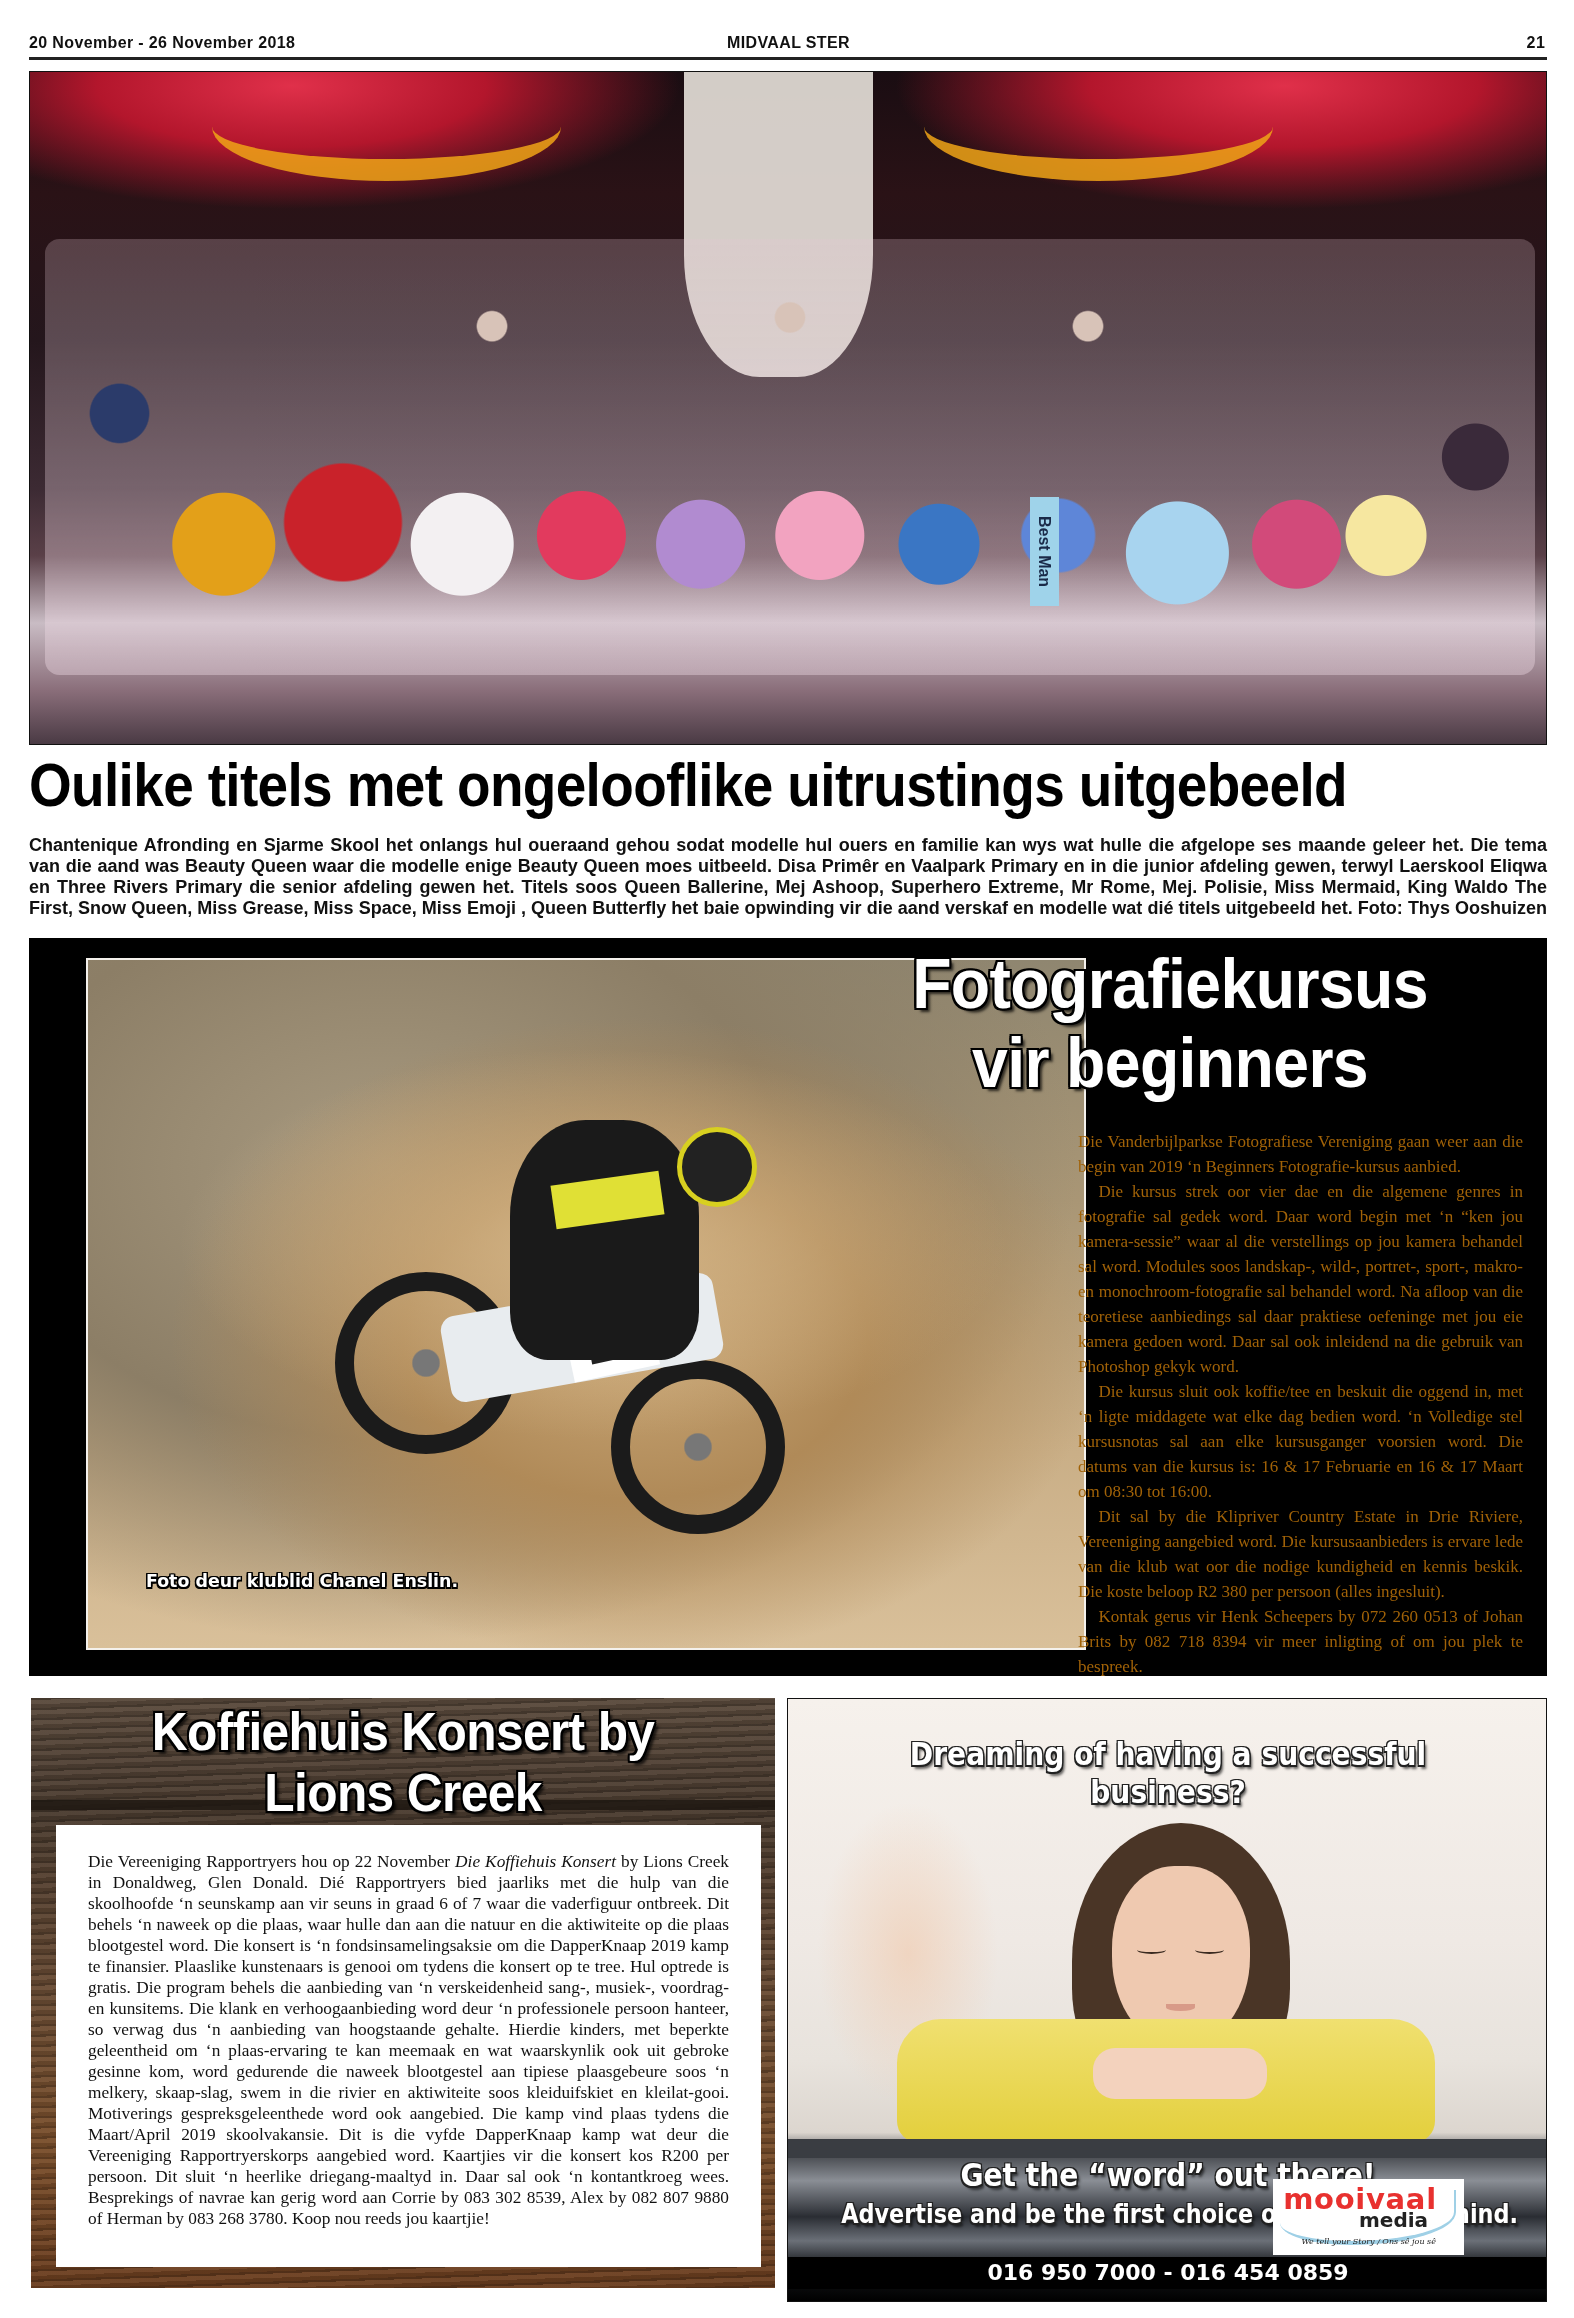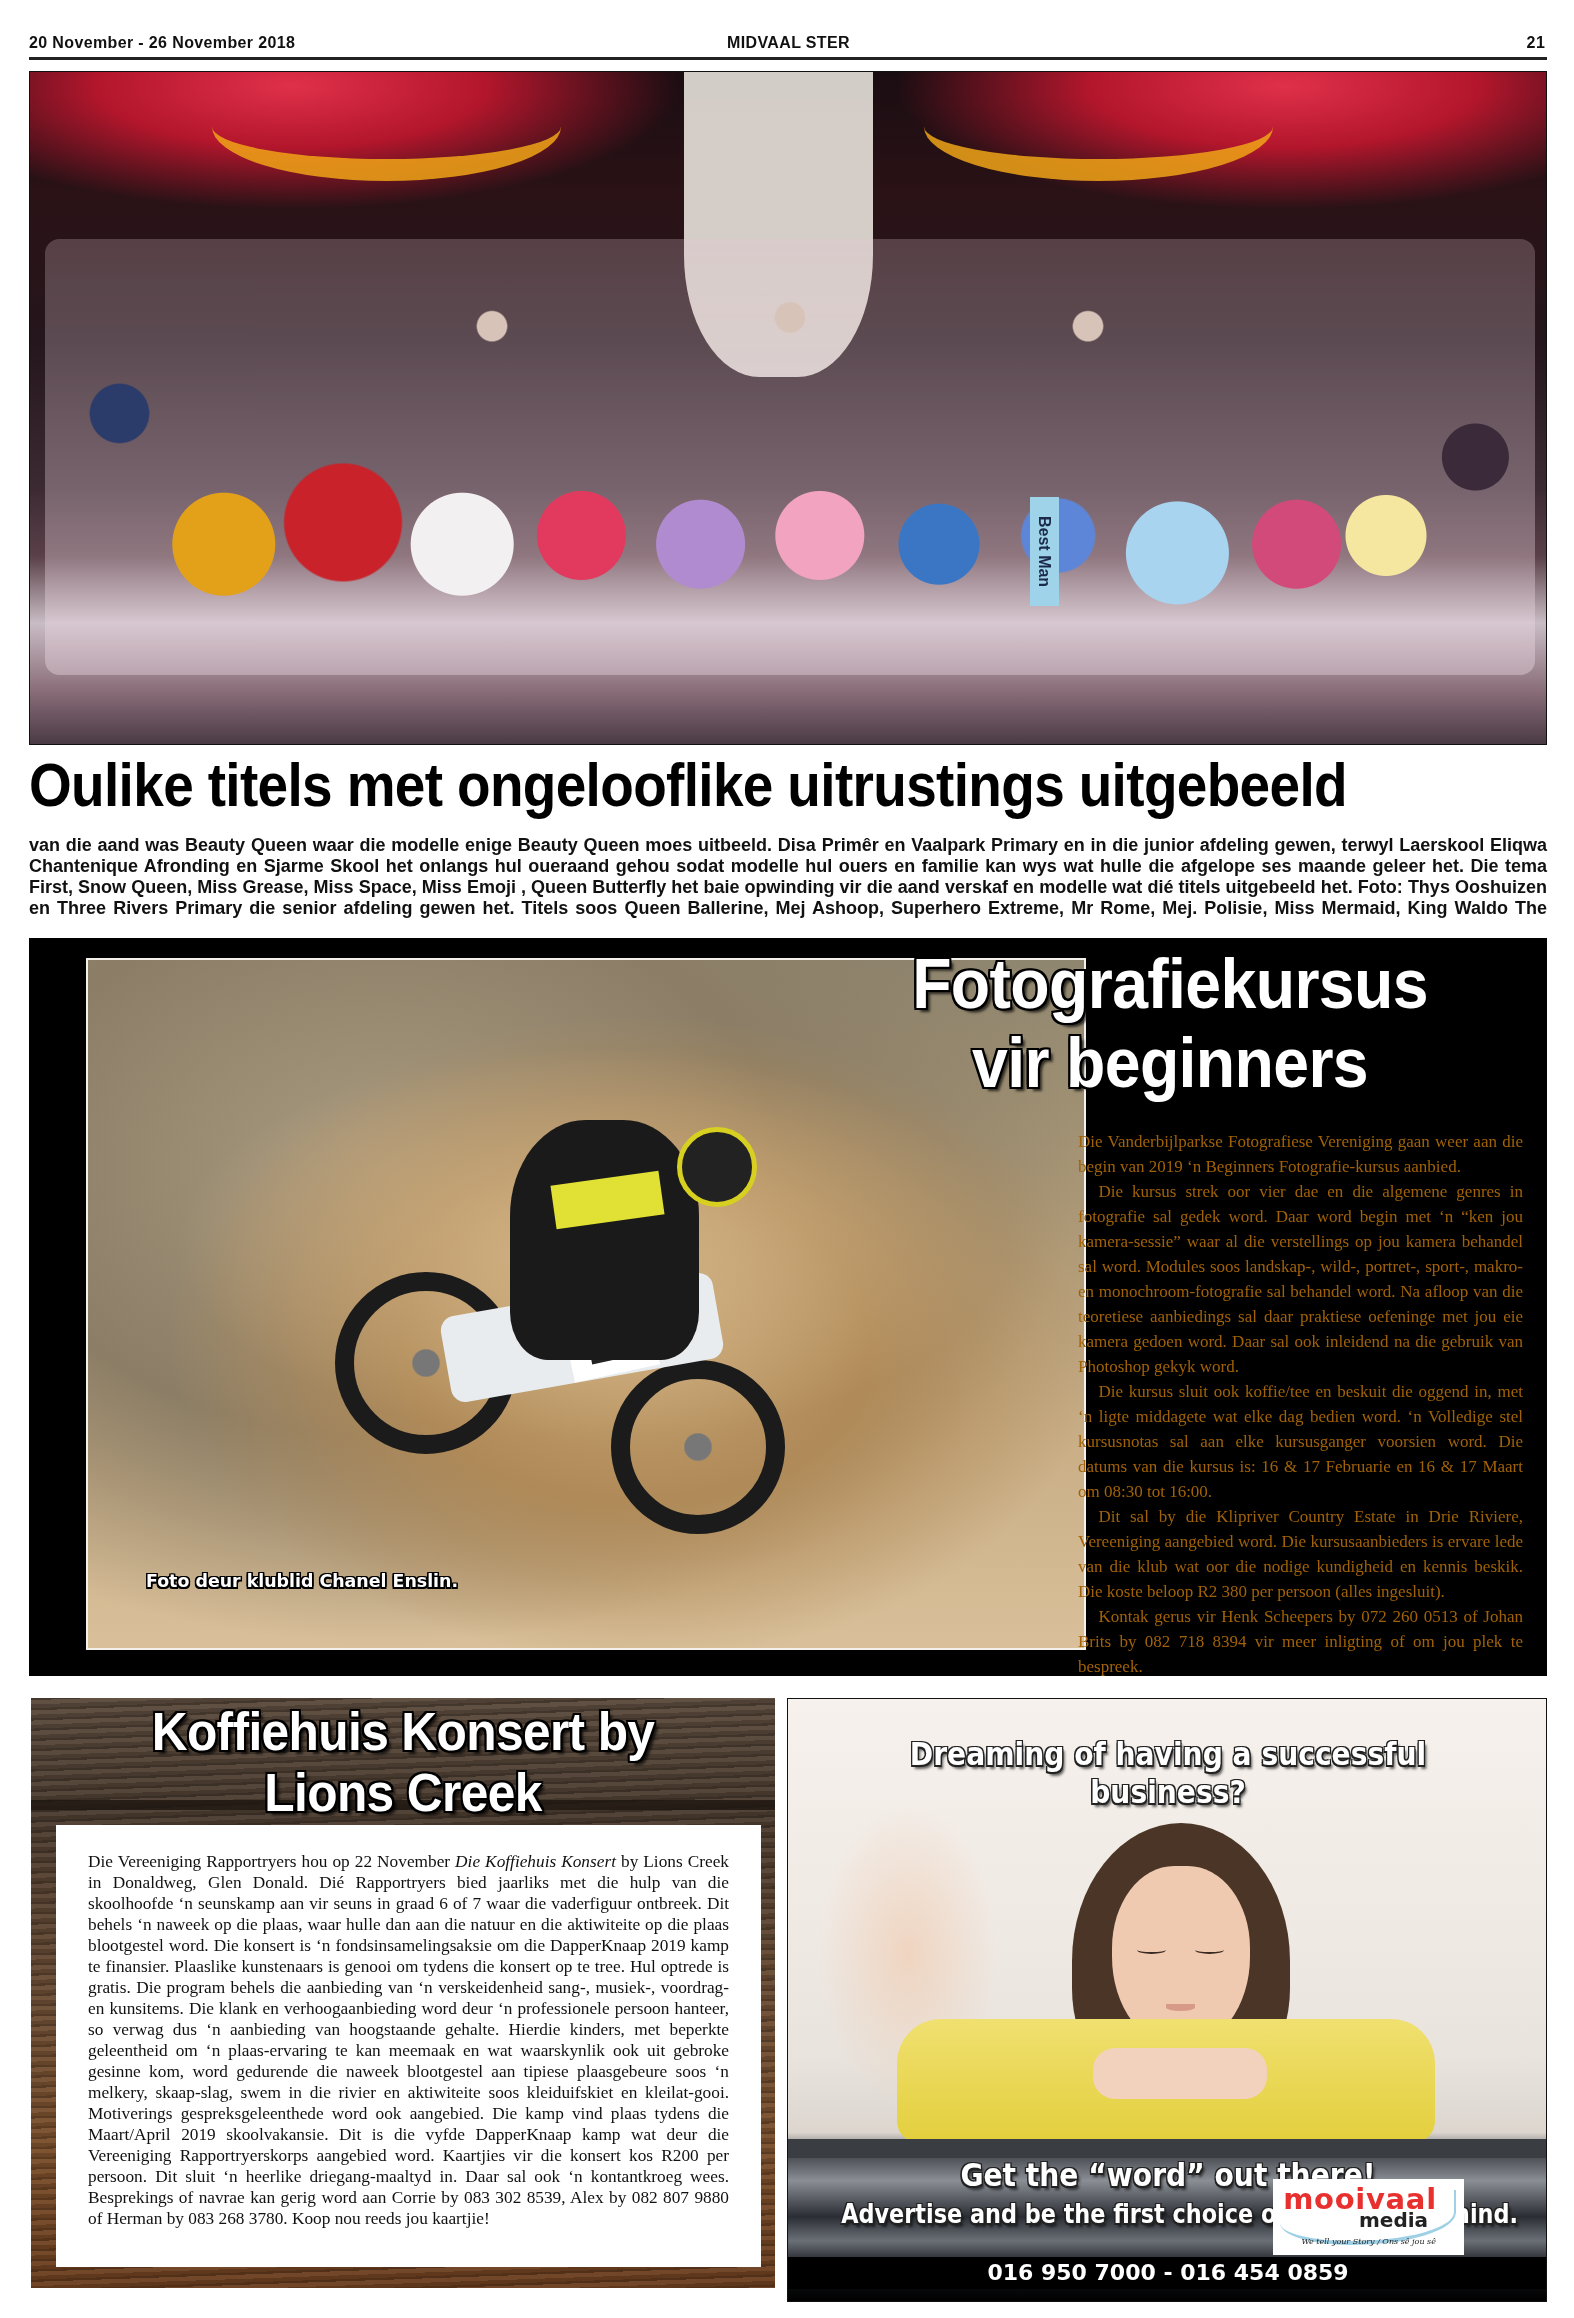--- a/index.html
+++ b/index.html
@@ -129,24 +129,24 @@
   <div class="abs curtain curtain-r"></div>
   <div class="abs swag-gold-l"></div>
   <div class="abs swag-gold-r"></div>
   <div class="abs backdrop"></div>
   <div class="abs crowd"></div>
   <div class="abs sash-label">Best Man</div>
 </div>
 
 <div class="abs headline">Oulike titels met ongelooflike uitrustings uitgebeeld</div>
 <div class="abs caption">
+  <p>Chantenique Afronding en Sjarme Skool het onlangs hul oueraand gehou sodat modelle hul ouers en familie kan wys wat hulle die afgelope ses maande geleer het. Die tema</p>
   <p>van die aand was Beauty Queen waar die modelle enige Beauty Queen moes uitbeeld. Disa Primêr en Vaalpark Primary en in die junior afdeling gewen, terwyl Laerskool Eliqwa</p>
-  <p>Chantenique Afronding en Sjarme Skool het onlangs hul oueraand gehou sodat modelle hul ouers en familie kan wys wat hulle die afgelope ses maande geleer het. Die tema</p>
+  <p>en Three Rivers Primary die senior afdeling gewen het. Titels soos Queen Ballerine, Mej Ashoop, Superhero Extreme, Mr Rome, Mej. Polisie, Miss Mermaid, King Waldo The</p>
   <p>First, Snow Queen, Miss Grease, Miss Space, Miss Emoji , Queen Butterfly het baie opwinding vir die aand verskaf en modelle wat dié titels uitgebeeld het. Foto: Thys Ooshuizen</p>
-  <p>en Three Rivers Primary die senior afdeling gewen het. Titels soos Queen Ballerine, Mej Ashoop, Superhero Extreme, Mr Rome, Mej. Polisie, Miss Mermaid, King Waldo The</p>
 </div>
 
 <div class="abs blackbox"></div>
 <div class="abs moto" aria-label="Motocross rider kicking up sand">
   <div class="abs dust"></div>
   <div class="abs bike">
     <div class="abs wheel wheel-rear"></div>
     <div class="abs wheel wheel-front"></div>
     <div class="abs bike-frame"></div>
     <div class="abs bike-num">22</div>

